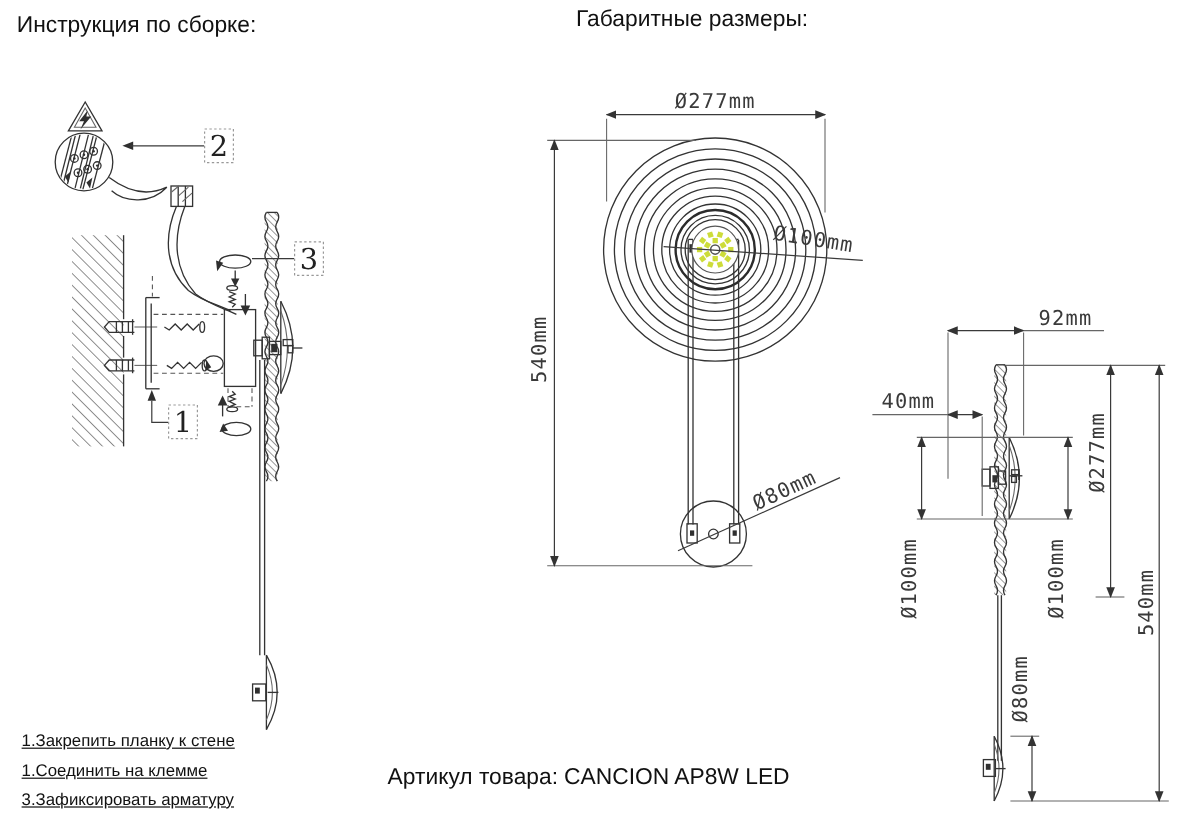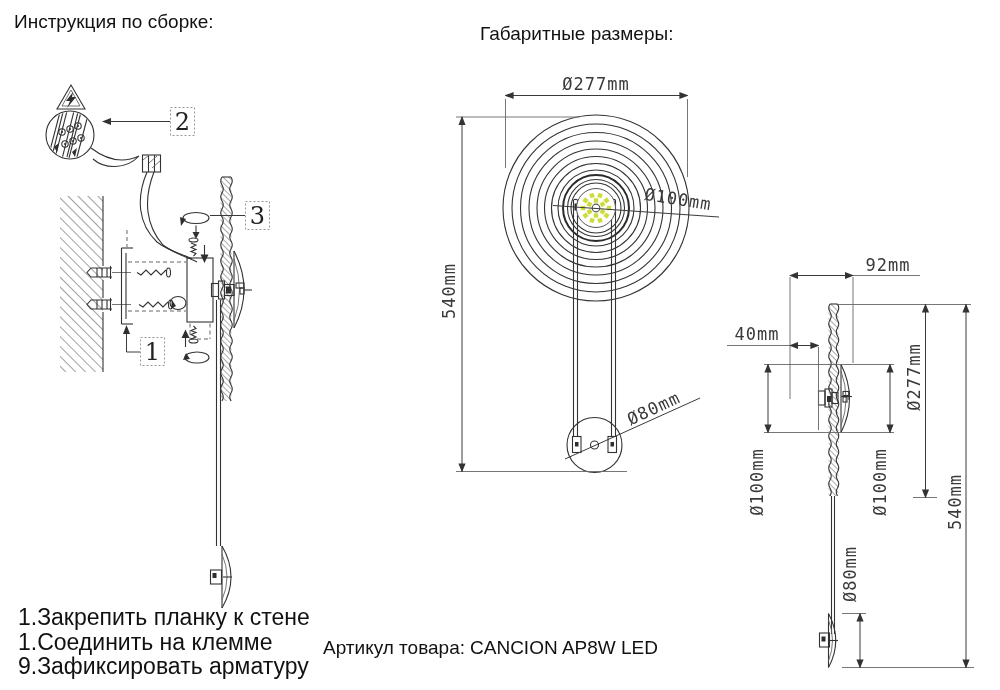--- a/index.html
+++ b/index.html
@@ -1,21 +1,21 @@
 <!DOCTYPE html>
 <html><head>
 <meta charset="utf-8">
 <style>
   html,body{margin:0;padding:0;background:#fff;}
   .page{position:relative;width:1000px;height:690px;background:#fff;overflow:hidden;
         font-family:"Liberation Sans",sans-serif;color:#111;}
   .title{position:absolute;font-size:19px;white-space:nowrap;}
   #title-left{left:14px;top:11px;}
-  #title-right{left:480px;top:23px;}
-  .steps{position:absolute;left:18px;top:605px;font-size:23px;line-height:24.5px;white-space:nowrap;}
+  #title-right{left:480px;top:6px;}
+  .steps{position:absolute;left:18px;top:605px;font-size:14px;line-height:24.5px;white-space:nowrap;text-decoration:underline;}
   .article{position:absolute;left:323px;top:637px;font-size:19px;white-space:nowrap;}
   .article span{margin-right:5px;margin-top:16px;}
   svg{position:absolute;left:0;top:0;}
   .ln{stroke:#333;fill:none;stroke-width:1.1;}
   .lnthk{stroke:#2b2b2b;fill:none;stroke-width:2;}
   .thin{stroke:#666;fill:none;stroke-width:0.9;}
   .dimln{stroke:#3a3a3a;fill:none;stroke-width:1;}
   .dash{stroke:#555;fill:none;stroke-width:0.9;stroke-dasharray:4 3;}
   .dim{font-family:"DejaVu Sans Mono",monospace;font-size:17px;fill:#3a3a3a;letter-spacing:1px;}
   .callout{font-family:"DejaVu Serif",serif;font-size:24px;fill:#222;}
@@ -379,18 +379,18 @@
         <line class="thin" x1="842" y1="613.5" x2="866" y2="613.5"></line>
         <line class="dimln" x1="860" y1="613.5" x2="860" y2="667.5" marker-start="url(#arr)" marker-end="url(#arr)"></line>
         <text class="dim" x="850" y="580" text-anchor="middle" transform="rotate(-90 850 574)">Ø80mm</text>
       </g>
     </g>
   </svg>
 
   <div class="steps">
     <div>1.Закрепить планку к стене</div>
     <div>1.Соединить на клемме</div>
-    <div>9.Зафиксировать арматуру</div>
+    <div>3.Зафиксировать арматуру</div>
   </div>
 
   <div class="article"><span>Артикул товара:</span><span>CANCION AP8W LED</span></div>
 
 </div>
 
 </body></html>

